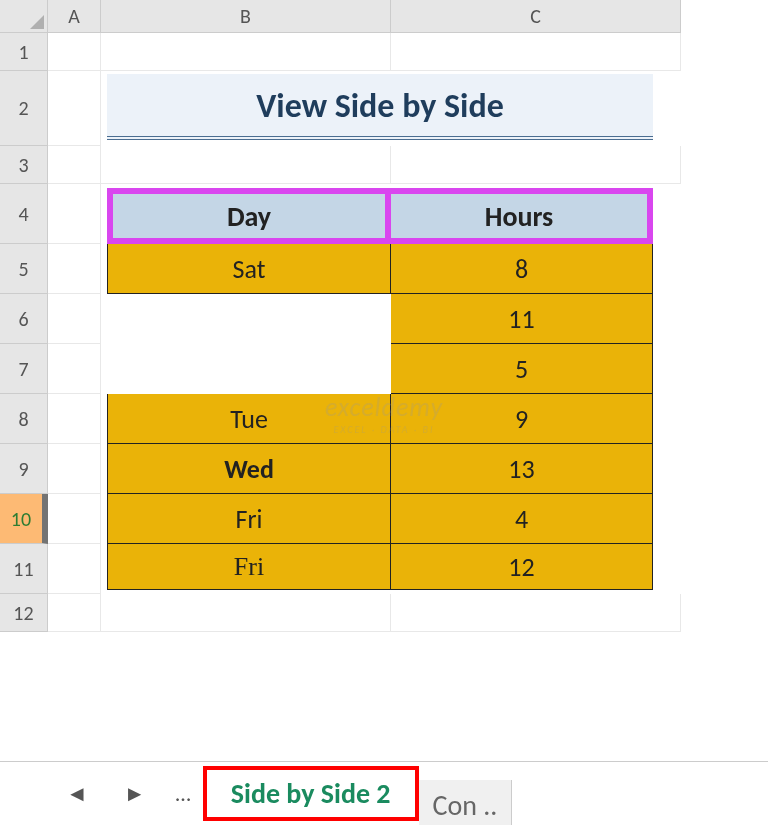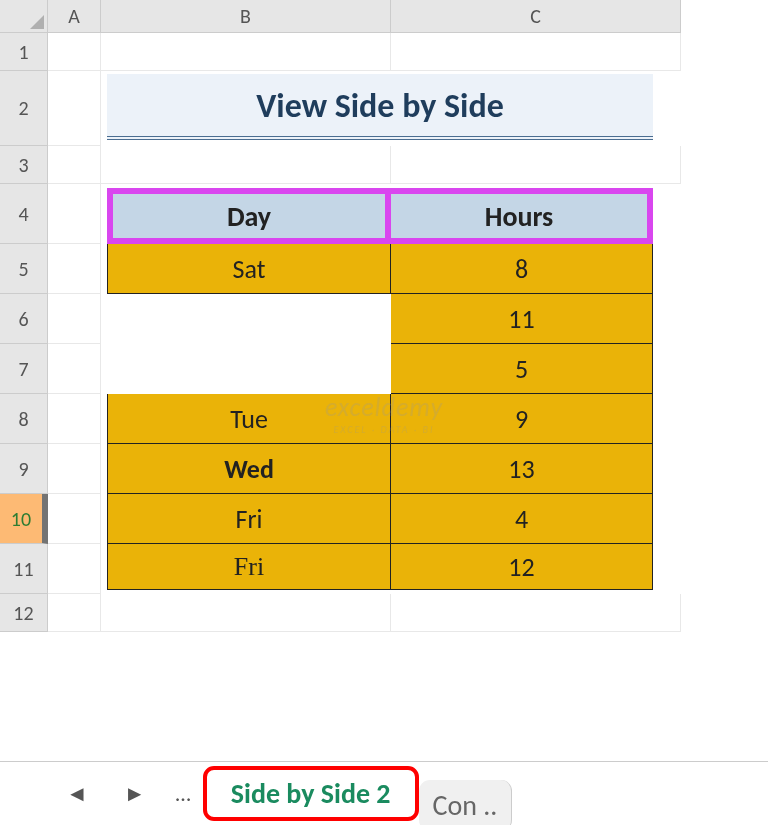--- a/index.html
+++ b/index.html
@@ -125,21 +125,20 @@
       padding: 0 18px;
       cursor: pointer;
     }
     .ellipsis { font-size: 22px; color: #555; padding: 0 12px; }
     .tab {
       padding: 8px 20px;
       font-size: 28px;
       color: #666;
       background: #f0f0f0;
       border-right: 1px solid #ccc;
-      border-radius: 11px;
     }
     .tab.active {
       background: #fff;
       color: #1a8b5f;
       font-weight: bold;
       border: 4px solid #ff0000;
       border-bottom: 4px solid #ff0000;
       padding: 6px 24px;
     }
     .tab.other {

